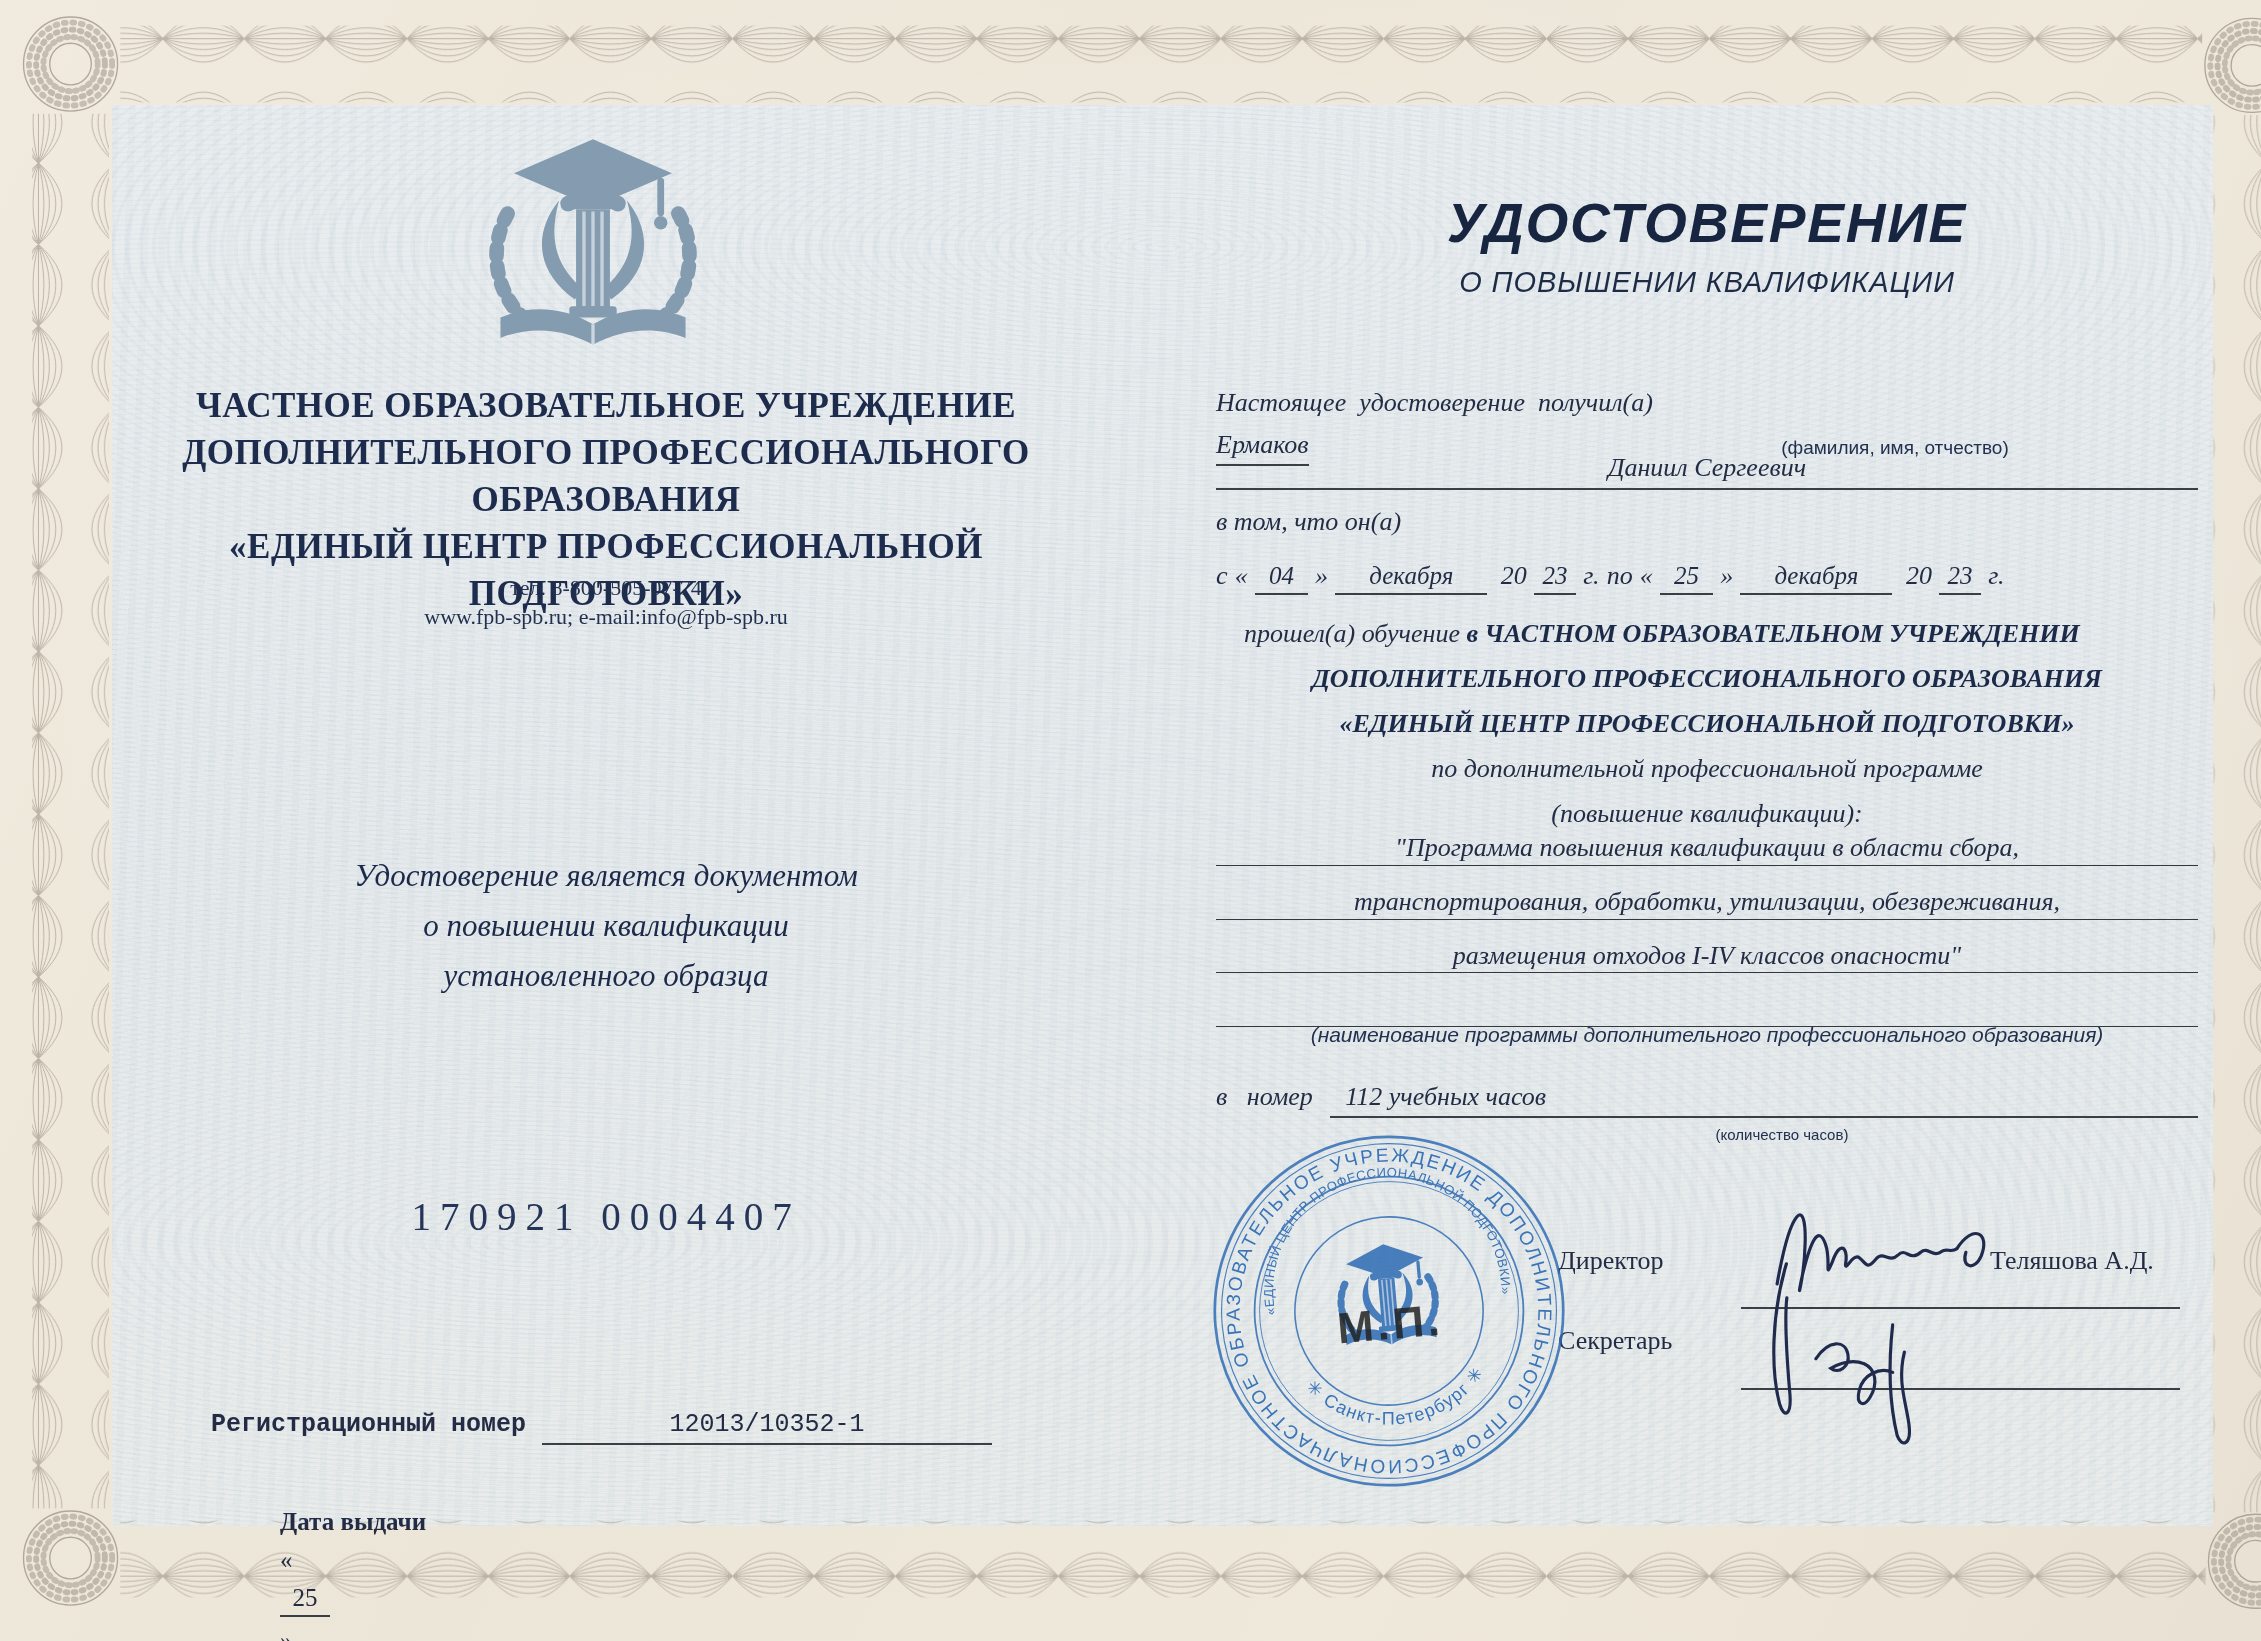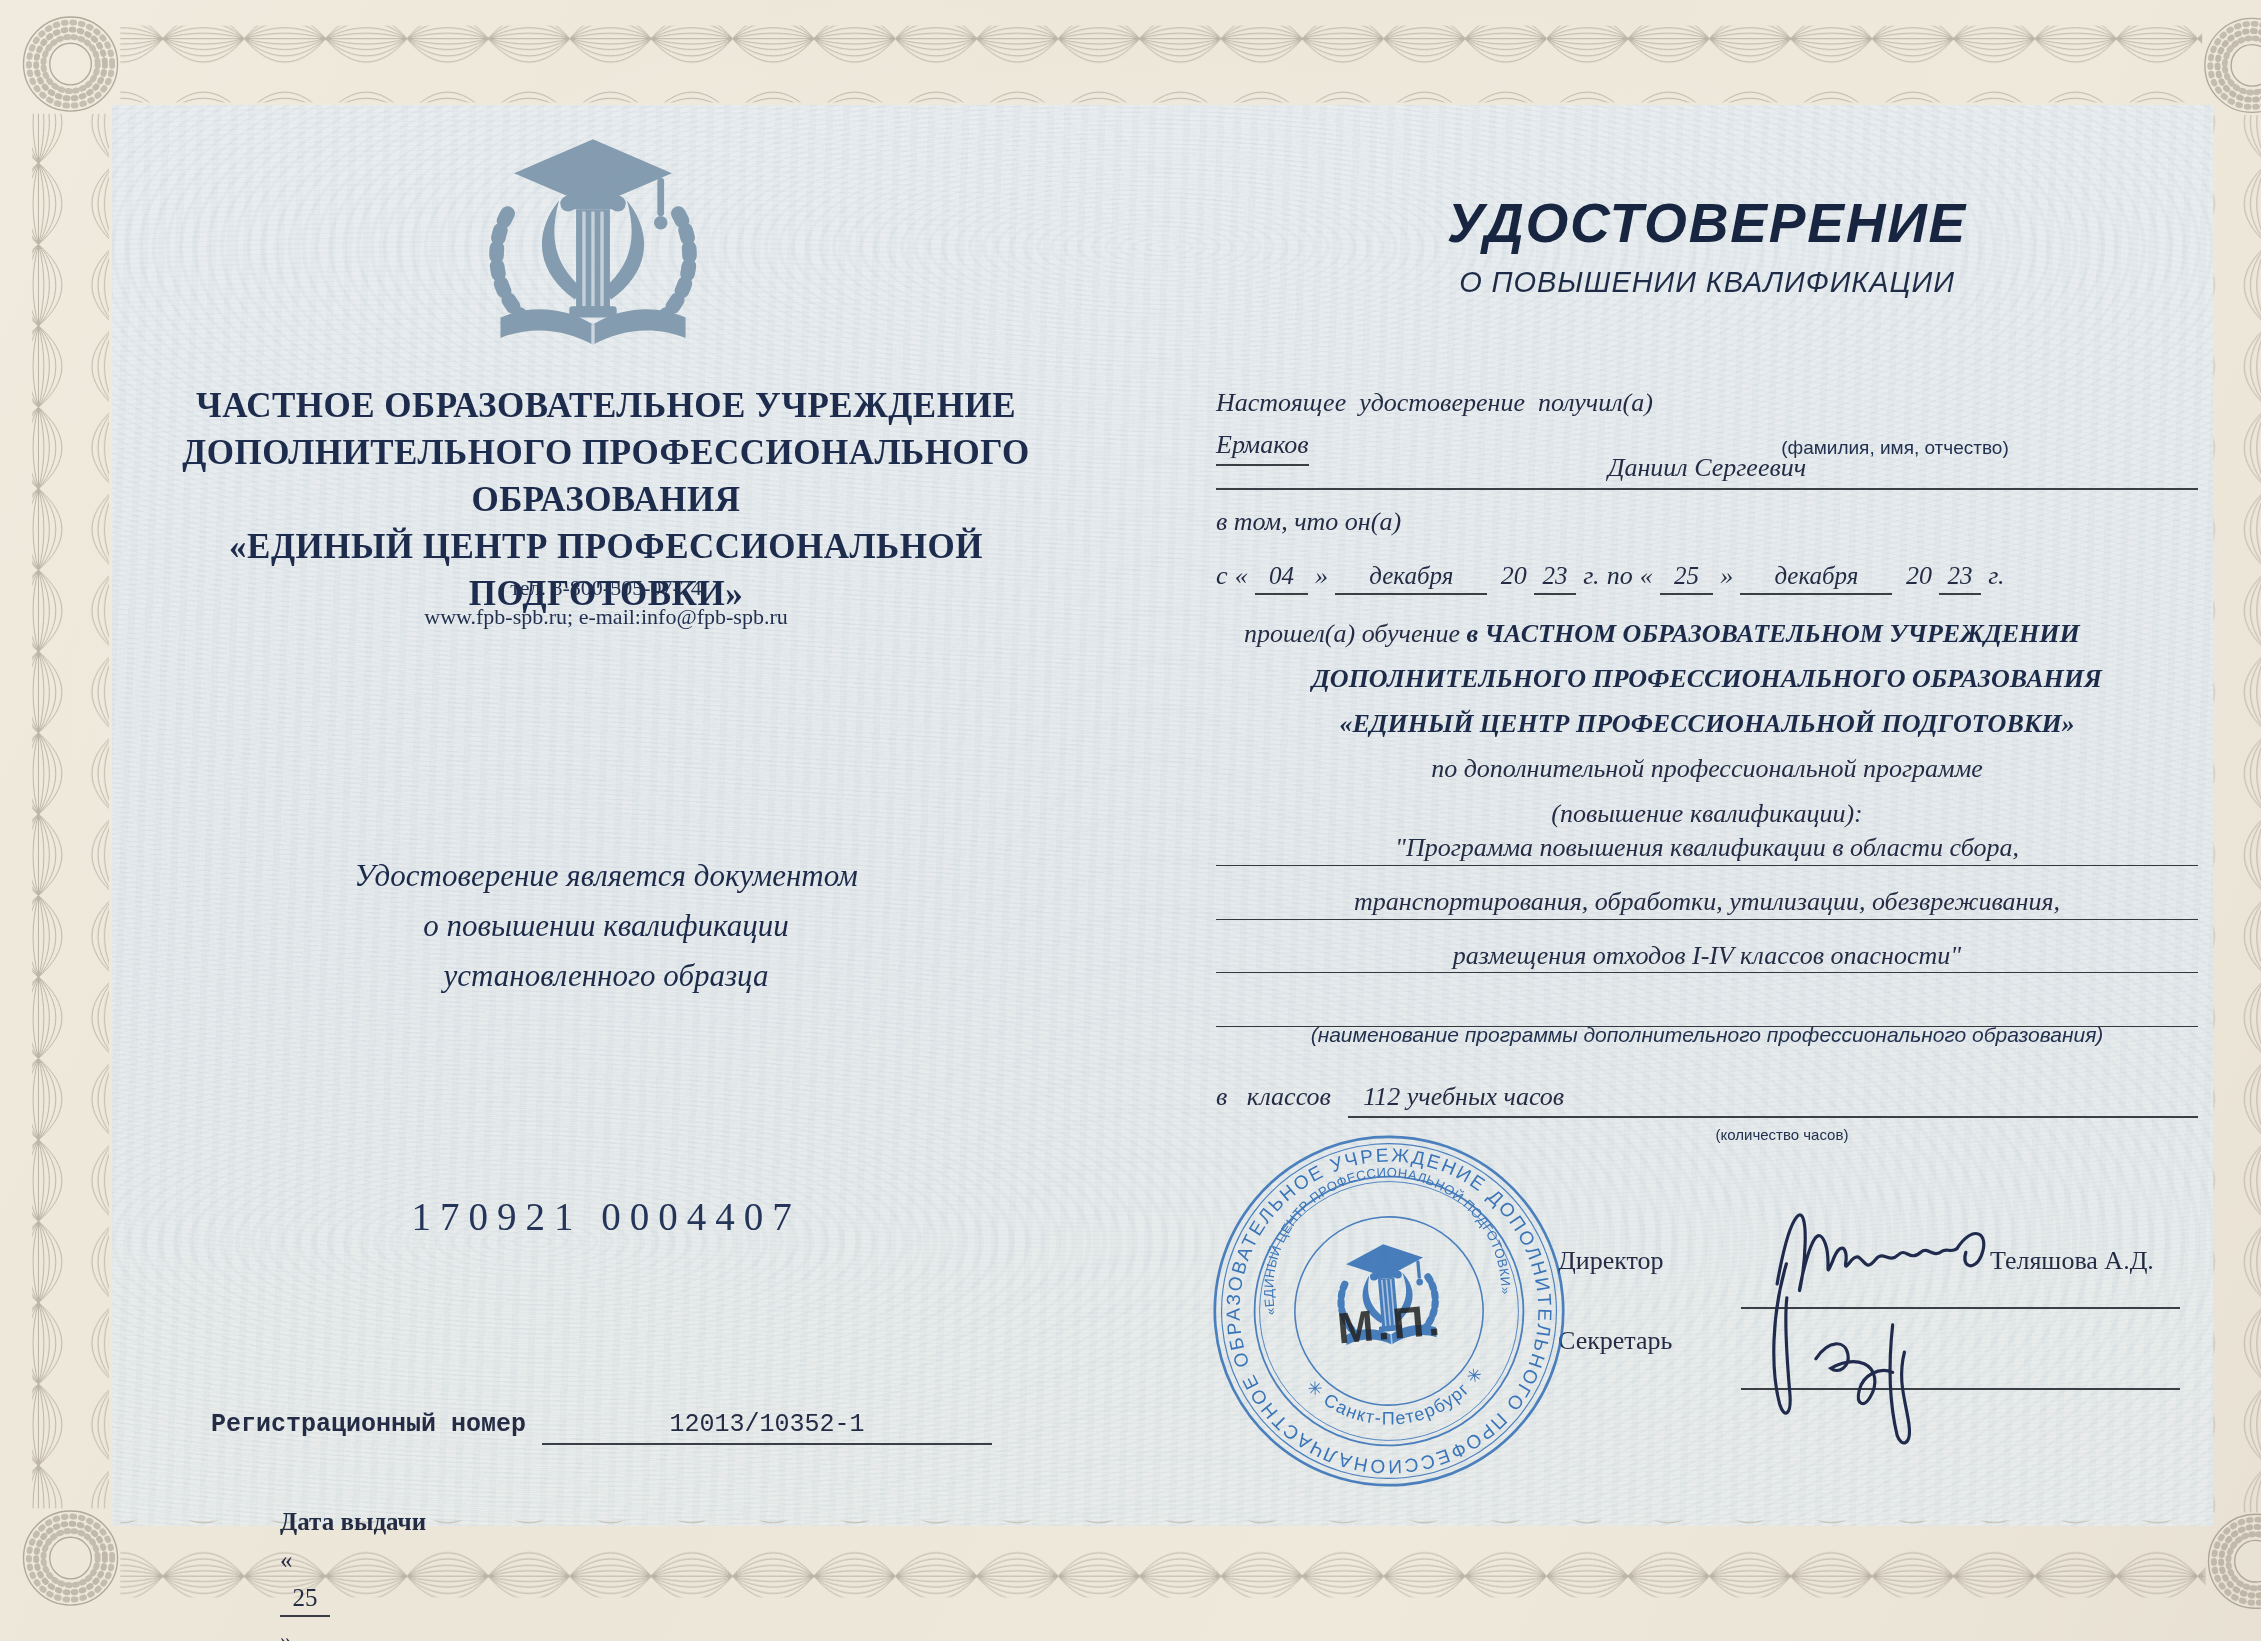--- a/index.html
+++ b/index.html
@@ -240,21 +240,21 @@
 
   <div class="abs rc prog" style="width:982px">
     <div class="prog-row">"Программа повышения квалификации в области сбора,</div>
     <div class="prog-row">транспортирования, обработки, утилизации, обезвреживания,</div>
     <div class="prog-row">размещения отходов I-IV классов опасности"</div>
     <div class="prog-row"></div>
   </div>
   <div class="abs rc caption prog-caption">(наименование программы дополнительного профессионального образования)</div>
 
   <div class="abs rc row vol-row">
-    <span class="serif58">в   классов</span>
+    <span class="serif58">в   номер</span>
     <span class="vol-fill">112 учебных часов</span>
   </div>
   <div class="abs caption vol-caption">(количество часов)</div>
 
   <div class="abs sig-label" style="left:1558px;top:1246px">Директор</div>
   <div class="abs sig-line" style="left:1741px;top:1306px;width:439px"></div>
   <div class="abs sig-label" style="left:1990px;top:1246px">Теляшова А.Д.</div>
 
   <div class="abs sig-label" style="left:1558px;top:1326px">Секретарь</div>
   <div class="abs sig-line" style="left:1741px;top:1387px;width:439px"></div>

